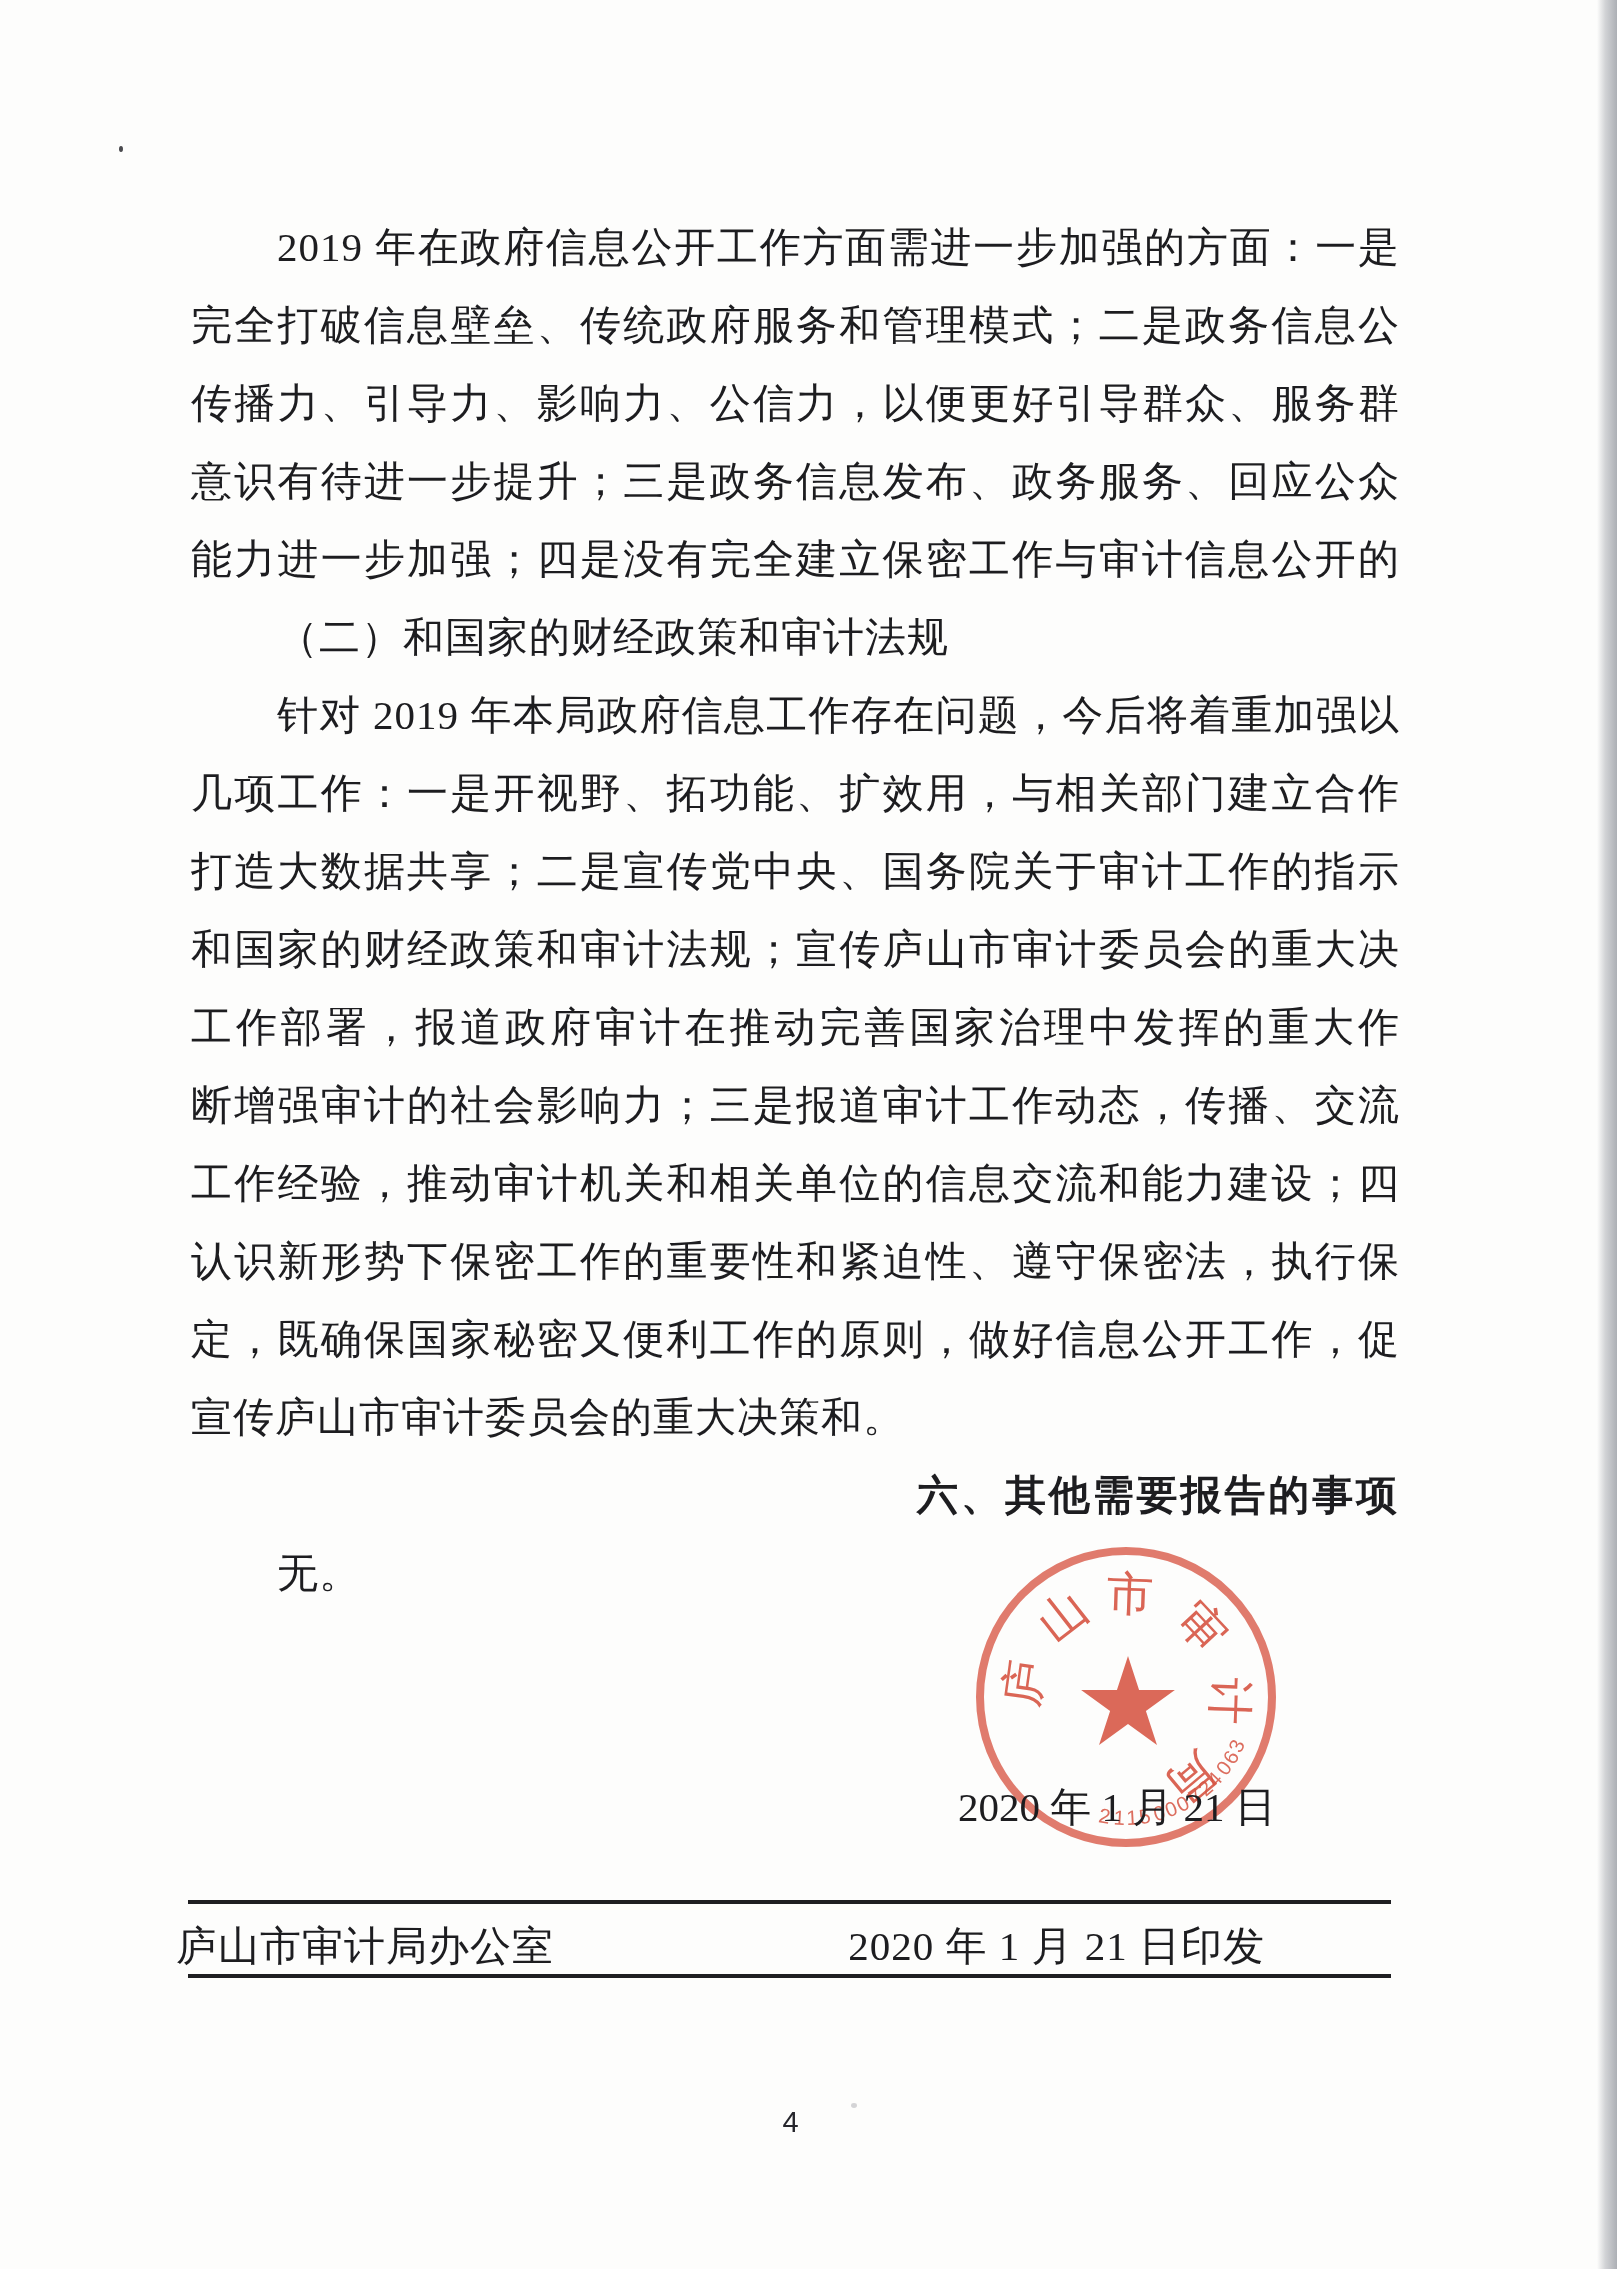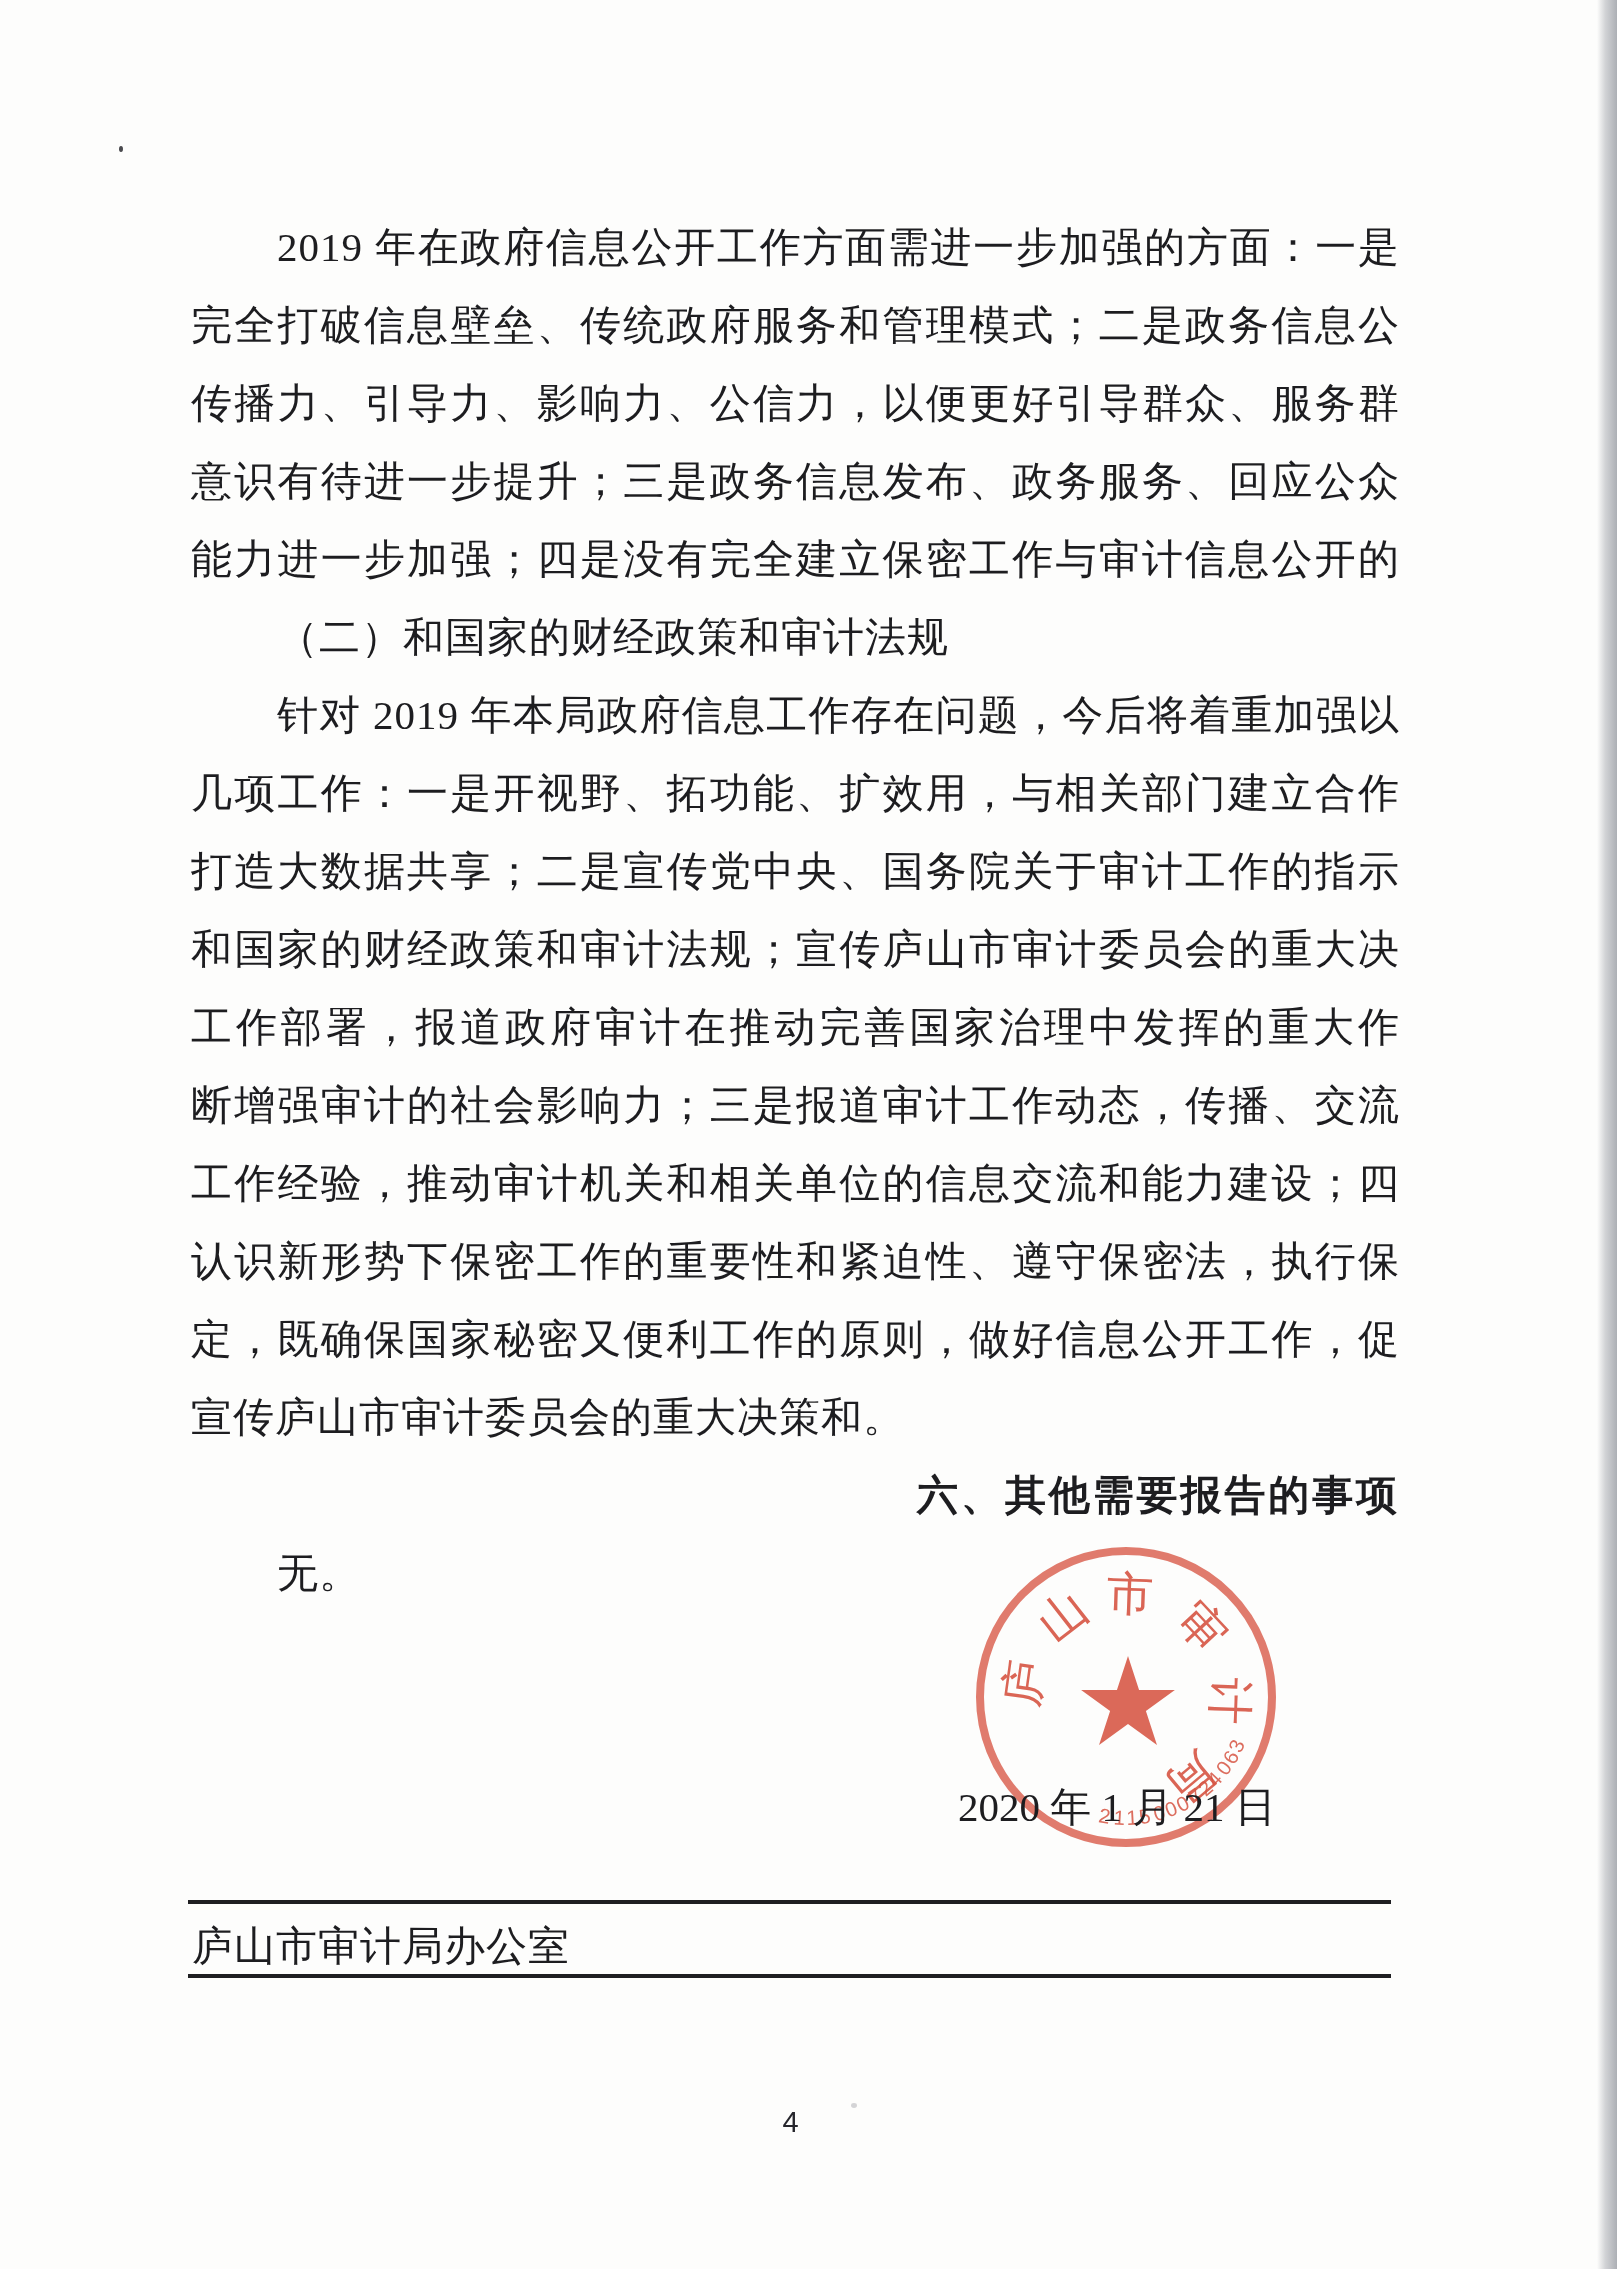--- a/index.html
+++ b/index.html
@@ -36,21 +36,21 @@
     position:absolute; left:50%; top:50%; width:21.5px; height:25px;
     margin:-12.7px 0 0 -10.7px; text-align:center; line-height:25px;
     font-size:20.5px; font-family:"Liberation Sans","DejaVu Sans",sans-serif;
     color:rgba(214,84,66,.85);
   }
   .seal-star { position:absolute; left:105px; top:109px; width:94px; height:90px; }
   
   .rule-top    { position:absolute; left:188px; top:1900px; width:1203px; height:3.9px; background:#1f1f22; }
   .rule-bottom { position:absolute; left:188px; top:1974px; width:1203px; height:3.9px; background:#1f1f22; }
   .footer-row {
-    position:absolute; left:192px; top:1919px; width:1200px; height:55px;
+    position:absolute; left:176px; top:1919px; width:1200px; height:55px;
     display:flex; justify-content:space-between; align-items:center;
     font-size:41px; letter-spacing:1px; box-sizing:border-box; padding-right:111px;
   }
   .page-number {
     position:absolute; left:761px; top:2103px; width:59px; height:39px;
     text-align:center; font-size:29px; line-height:39px; color:#26262c;
     font-family:"Liberation Sans","DejaVu Sans",sans-serif;
   }
   
   .edge-shadow {
@@ -111,20 +111,21 @@
     <span class="seal-digit" style="transform:rotate(-3deg) translateY(121px);">1</span>
     <span class="seal-digit" style="transform:rotate(3deg) translateY(121px);">1</span>
     <span class="seal-digit" style="transform:rotate(10deg) translateY(121px);">2</span>
   </div>
 
   <div class="sign-date">2020 年 1 月 21 日</div>
 
   <div class="rule-top"></div>
   <div class="footer-row">
     <span>庐山市审计局办公室</span>
+    <span>2020 年 1 月 21 日印发</span>
   </div>
   <div class="rule-bottom"></div>
 
   <div class="page-number">4</div>
 
   <div class="edge-shadow"></div>
   <div class="speck speck-a"></div>
   <div class="speck speck-b"></div>
 
 </div>

